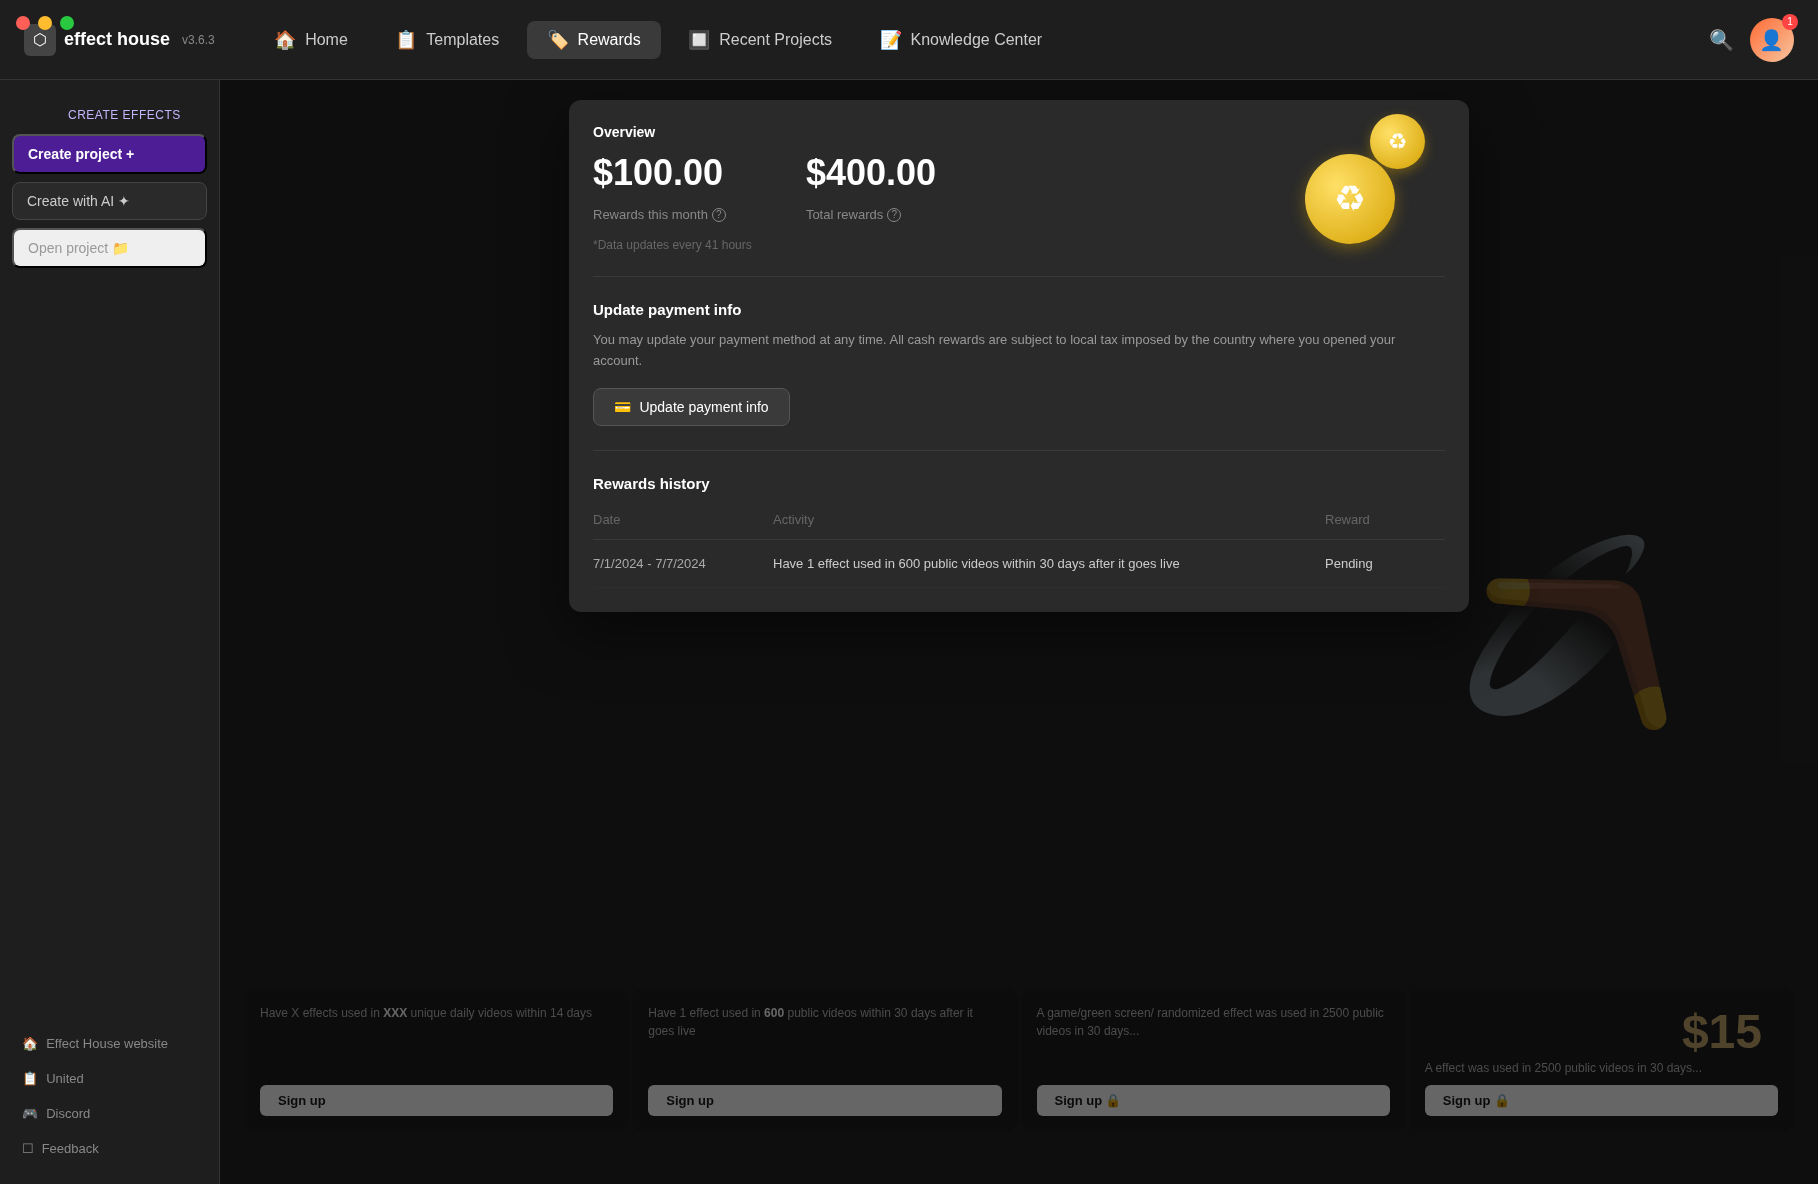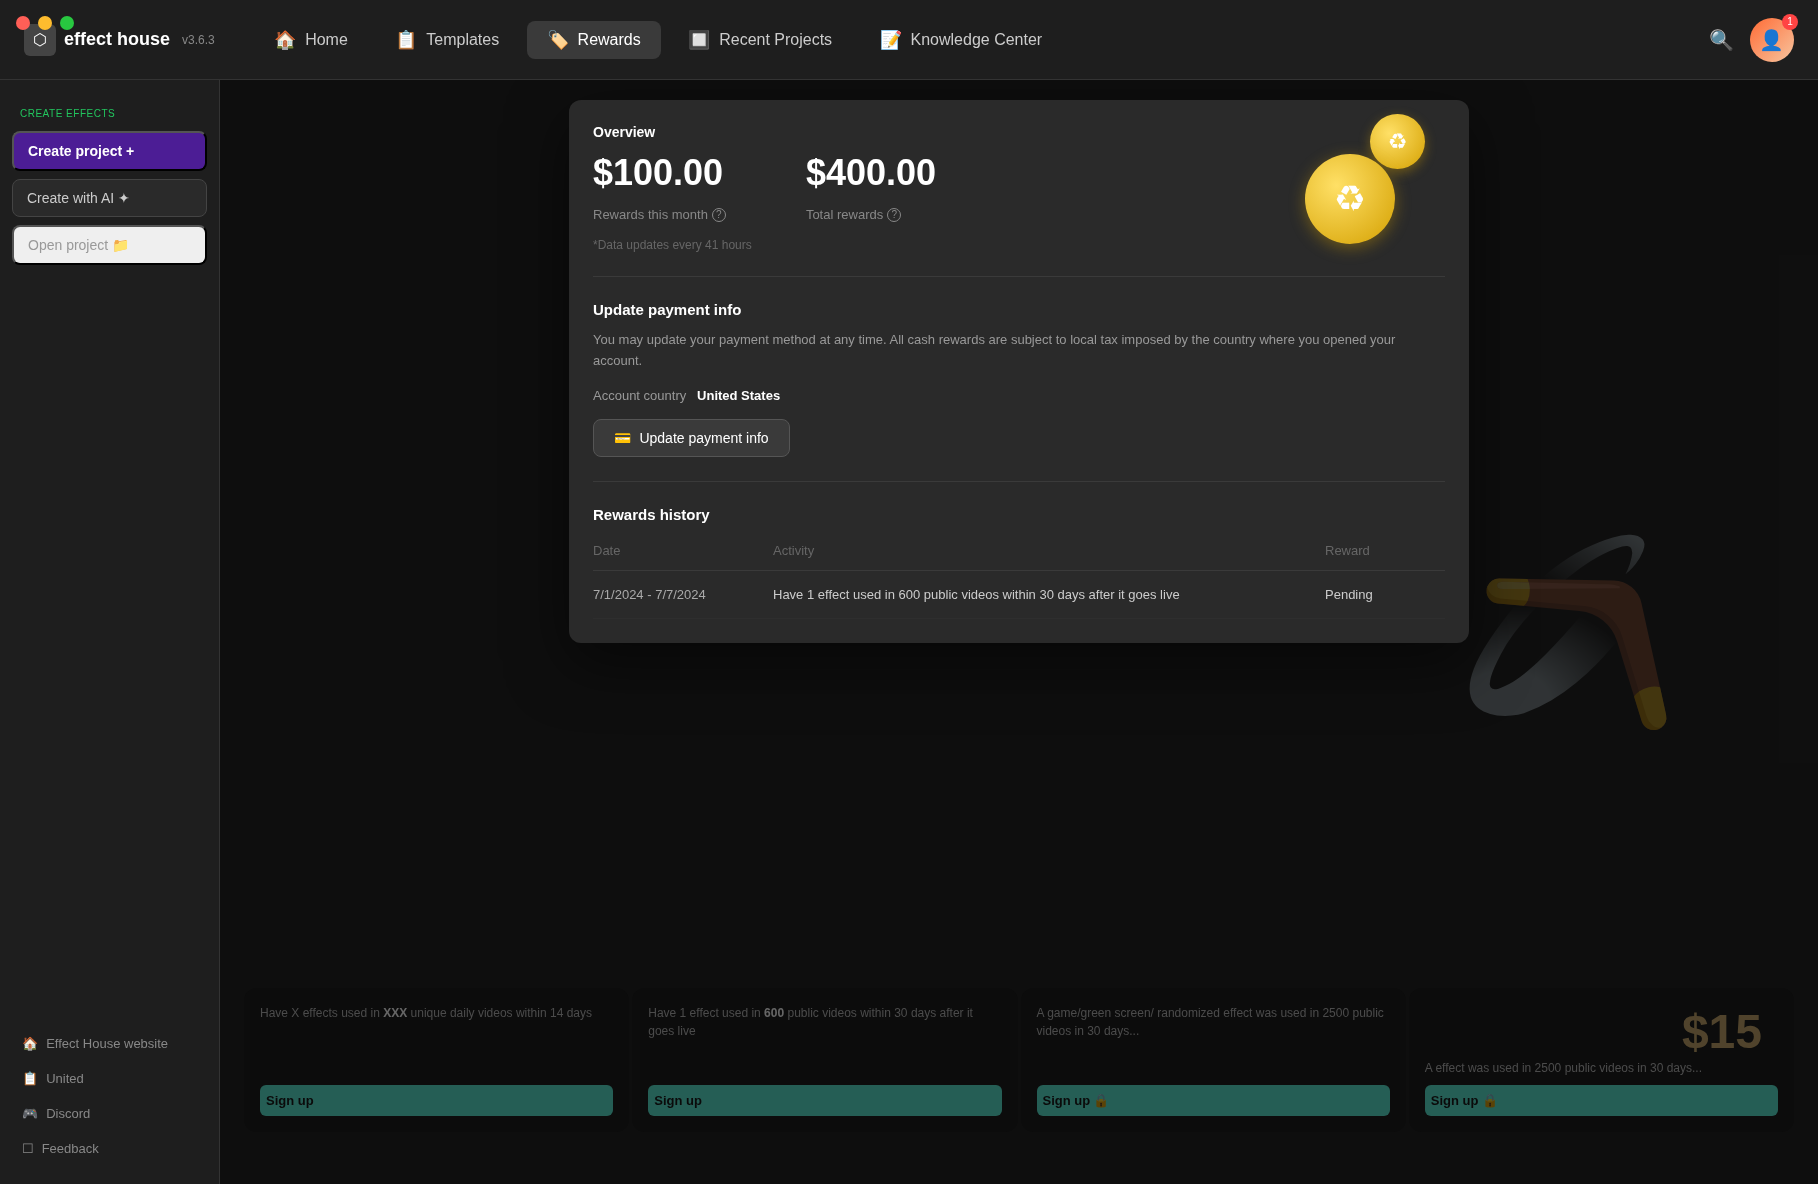--- a/index.html
+++ b/index.html
@@ -88,24 +88,25 @@
     
     .sidebar {
       width: 220px;
       background: #1e1e1e;
       border-right: 1px solid #333;
       padding: 20px 12px;
       display: flex; flex-direction: column;
       gap: 8px;
     }
     .sidebar-section-label {
-      font-size: 10px; color: #22c55e;
+      font-size: 12px; color: #c4b5fd;
       padding: 8px 8px 4px;
       text-transform: uppercase;
       letter-spacing: 0.5px;
+      margin-left: 48px;
     }
     .sidebar-btn {
       display: flex; align-items: center; gap: 8px;
       padding: 10px 14px;
       border-radius: 8px;
       font-size: 14px;
       cursor: pointer;
     }
     .sidebar-btn.primary {
       background: #4c1d95;
@@ -166,25 +167,25 @@
       border-radius: 12px;
       padding: 16px;
       font-size: 12px; color: #aaa;
       min-height: 140px;
       display: flex; flex-direction: column;
       justify-content: space-between;
     }
     .reward-card-text { font-size: 12px; color: #bbb; line-height: 1.5; }
     .reward-card-text strong { color: #fff; }
     .sign-up-btn {
-      background: #5eead4;
+      background: #ffffff;
       color: #1a1a1a;
       border: none;
       border-radius: 6px;
-      padding: 8px 6px;
+      padding: 8px 18px;
       font-size: 13px;
       font-weight: 600;
       cursor: pointer;
       margin-top: 8px;
       display: flex; align-items: center; gap: 4px;
     }
     .price-big {
       font-size: 48px;
       font-weight: 700;
       color: #c8a96e;
@@ -524,25 +525,20 @@
               <div style="position: relative; width: 120px; height: 130px;">
                 <div class="coin-small" style="top: 0; right: 0;">♻</div>
                 <div class="coin-big" style="position: absolute; bottom: 0; left: 0;">♻</div>
               </div>
             </div>
           </div>
 
           <div style="margin-bottom: 24px;">
             <div class="section-title">Update payment info</div>
             <div class="payment-desc">You may update your payment method at any time. All cash rewards are subject to local tax imposed by the country where you opened your account.</div>
-            <div class="account-country">
-              <span>Account country</span>
-              &nbsp;
-              <strong>United States</strong>
-            </div>
             <button class="update-btn">
               <span>💳</span>
               <span>Update payment info</span>
             </button>
           </div>
 
           <div class="history-section">
             <div class="section-title">Rewards history</div>
             <table class="history-table">
               <thead>

